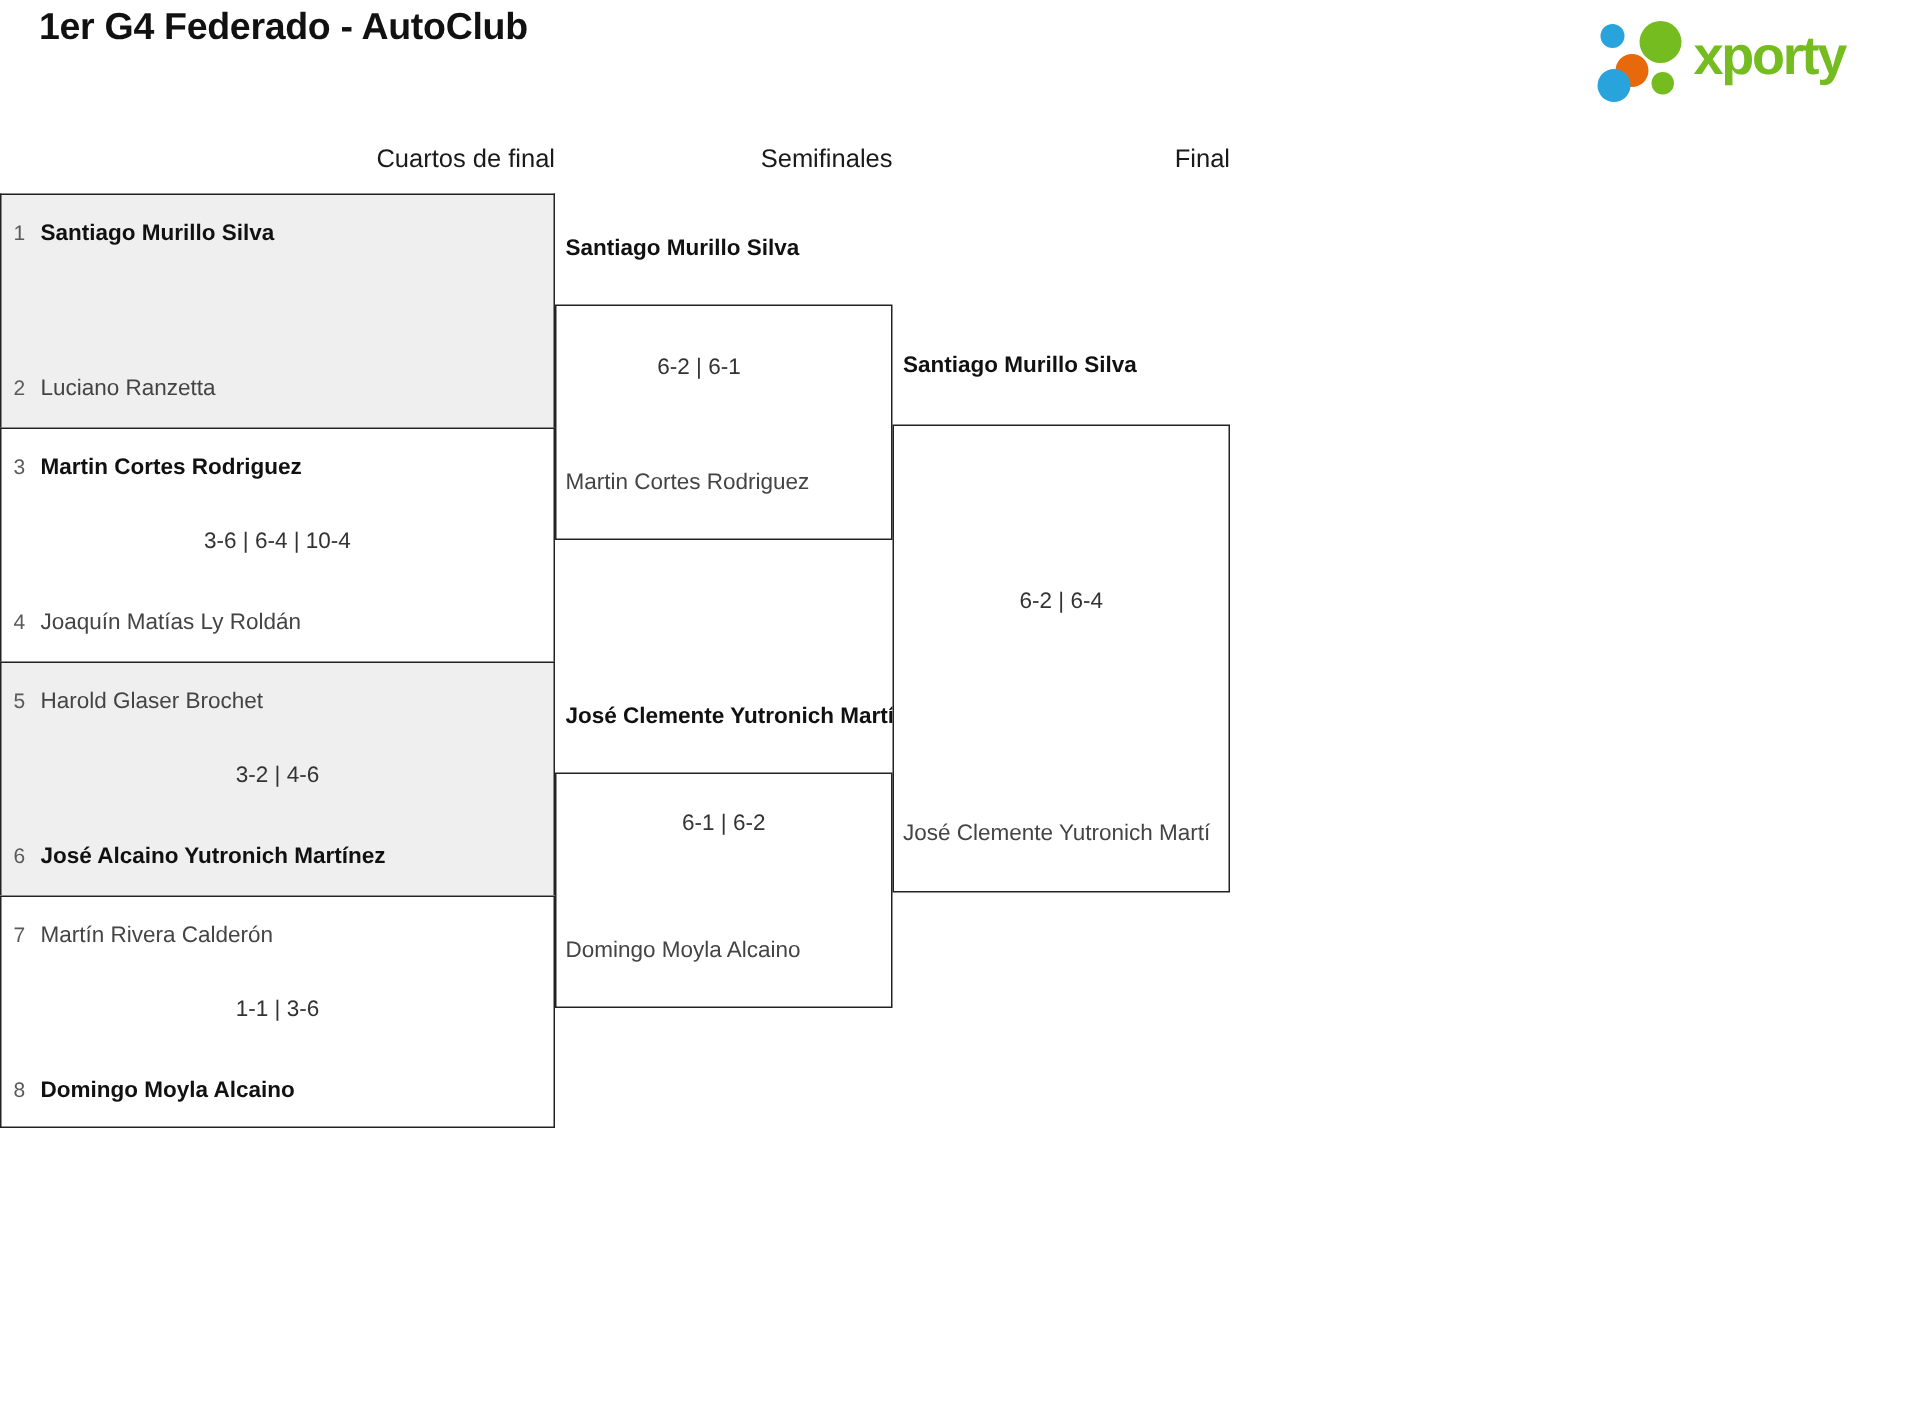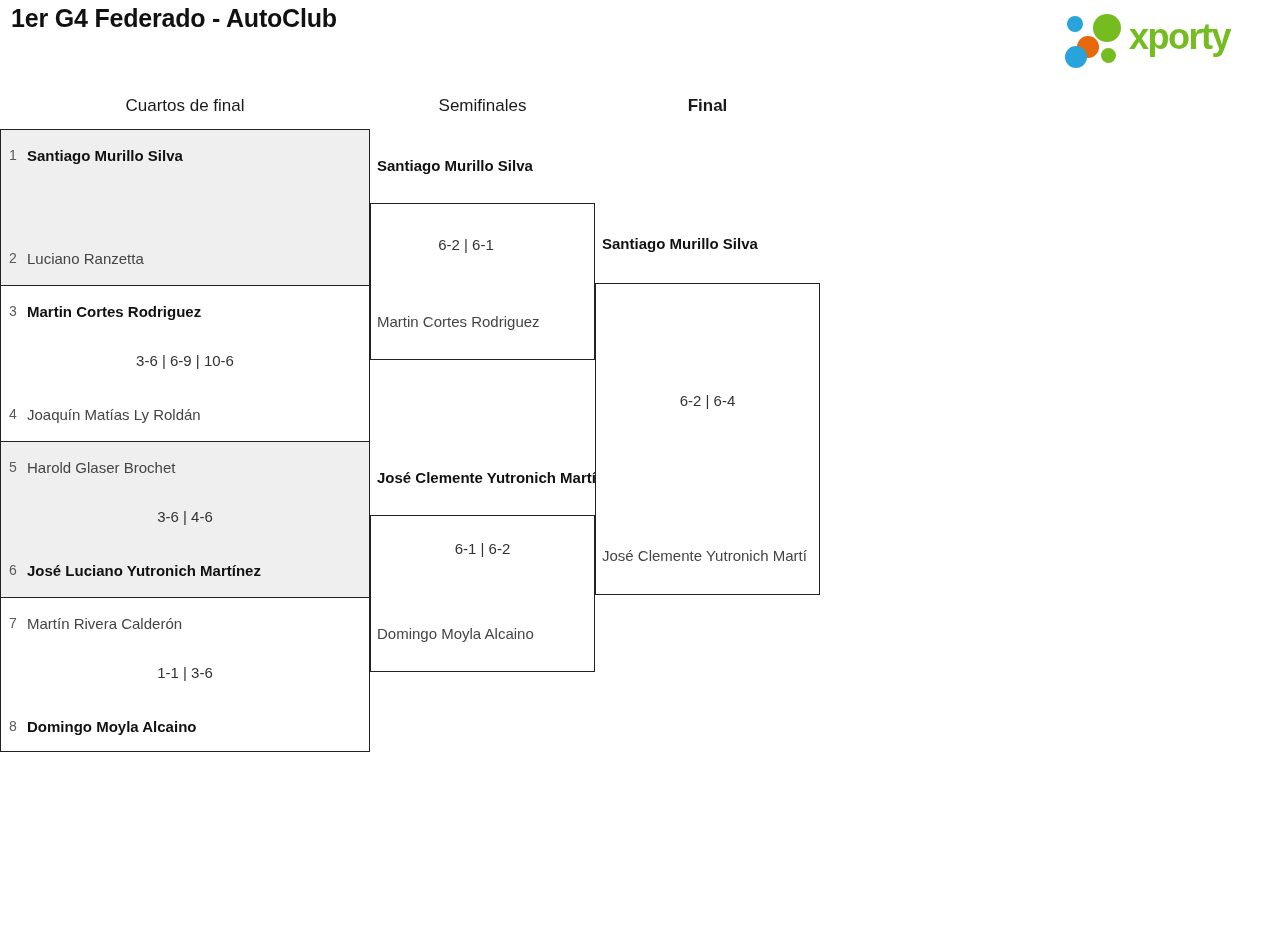--- a/index.html
+++ b/index.html
@@ -20,21 +20,21 @@
 
   
   #header {
     position: absolute;
     left: 0; top: 0;
     width: 1280px;
     height: 90px;
   }
   #title-block {
     position: absolute;
-    left: 0; top: 0;
+    left: 15px; top: 0;
     padding-left: 11px;
   }
   .title-line {
     font-size: 25px;
     font-weight: 700;
     line-height: 30px;
     color: #111111;
     letter-spacing: -0.2px;
     white-space: nowrap;
   }
@@ -68,26 +68,26 @@
     letter-spacing: -1.5px;
     line-height: 62px;
   }
 
   
   .round-header {
     position: absolute;
     font-size: 17px;
     font-weight: 400;
     color: #1a1a1a;
-    text-align: center;
+    text-align: right;
     white-space: nowrap;
   }
   #round-header-0 { left: 0px;   top: 96px; width: 370px; }
   #round-header-1 { left: 370px; top: 96px; width: 225px; }
-  #round-header-2 { left: 595px; top: 96px; width: 225px; font-weight: bold; }
+  #round-header-2 { left: 595px; top: 96px; width: 225px; }
 
   
   #bracket {
     position: absolute;
     left: 0; top: 0;
     width: 1280px; height: 949px;
   }
 
   
   .r1-match {
@@ -191,36 +191,36 @@
       <span class="seed">2</span>
       <span class="pname">Luciano Ranzetta</span>
     </div>
   </div>
 
   <div class="r1-match plain" style="top:285px; height:156px;">
     <div class="player-row winner r1-top">
       <span class="seed">3</span>
       <span class="pname">Martin Cortes Rodriguez</span>
     </div>
-    <div class="score r1-score">3-6 | 6-9 | 10-6</div>
+    <div class="score r1-score">3-6 | 6-4 | 10-4</div>
     <div class="player-row loser r1-bottom">
       <span class="seed">4</span>
       <span class="pname">Joaquín Matías Ly Roldán</span>
     </div>
   </div>
 
   <div class="r1-match shaded" style="top:441px; height:156px;">
     <div class="player-row loser r1-top">
       <span class="seed">5</span>
       <span class="pname">Harold Glaser Brochet</span>
     </div>
-    <div class="score r1-score">3-6 | 4-6</div>
+    <div class="score r1-score">3-2 | 4-6</div>
     <div class="player-row winner r1-bottom">
       <span class="seed">6</span>
-      <span class="pname">José Luciano Yutronich Martínez</span>
+      <span class="pname">José Alcaino Yutronich Martínez</span>
     </div>
   </div>
 
   <div class="r1-match plain last" style="top:597px; height:155px;">
     <div class="player-row loser r1-top">
       <span class="seed">7</span>
       <span class="pname">Martín Rivera Calderón</span>
     </div>
     <div class="score r1-score">1-1 | 3-6</div>
     <div class="player-row winner r1-bottom">

